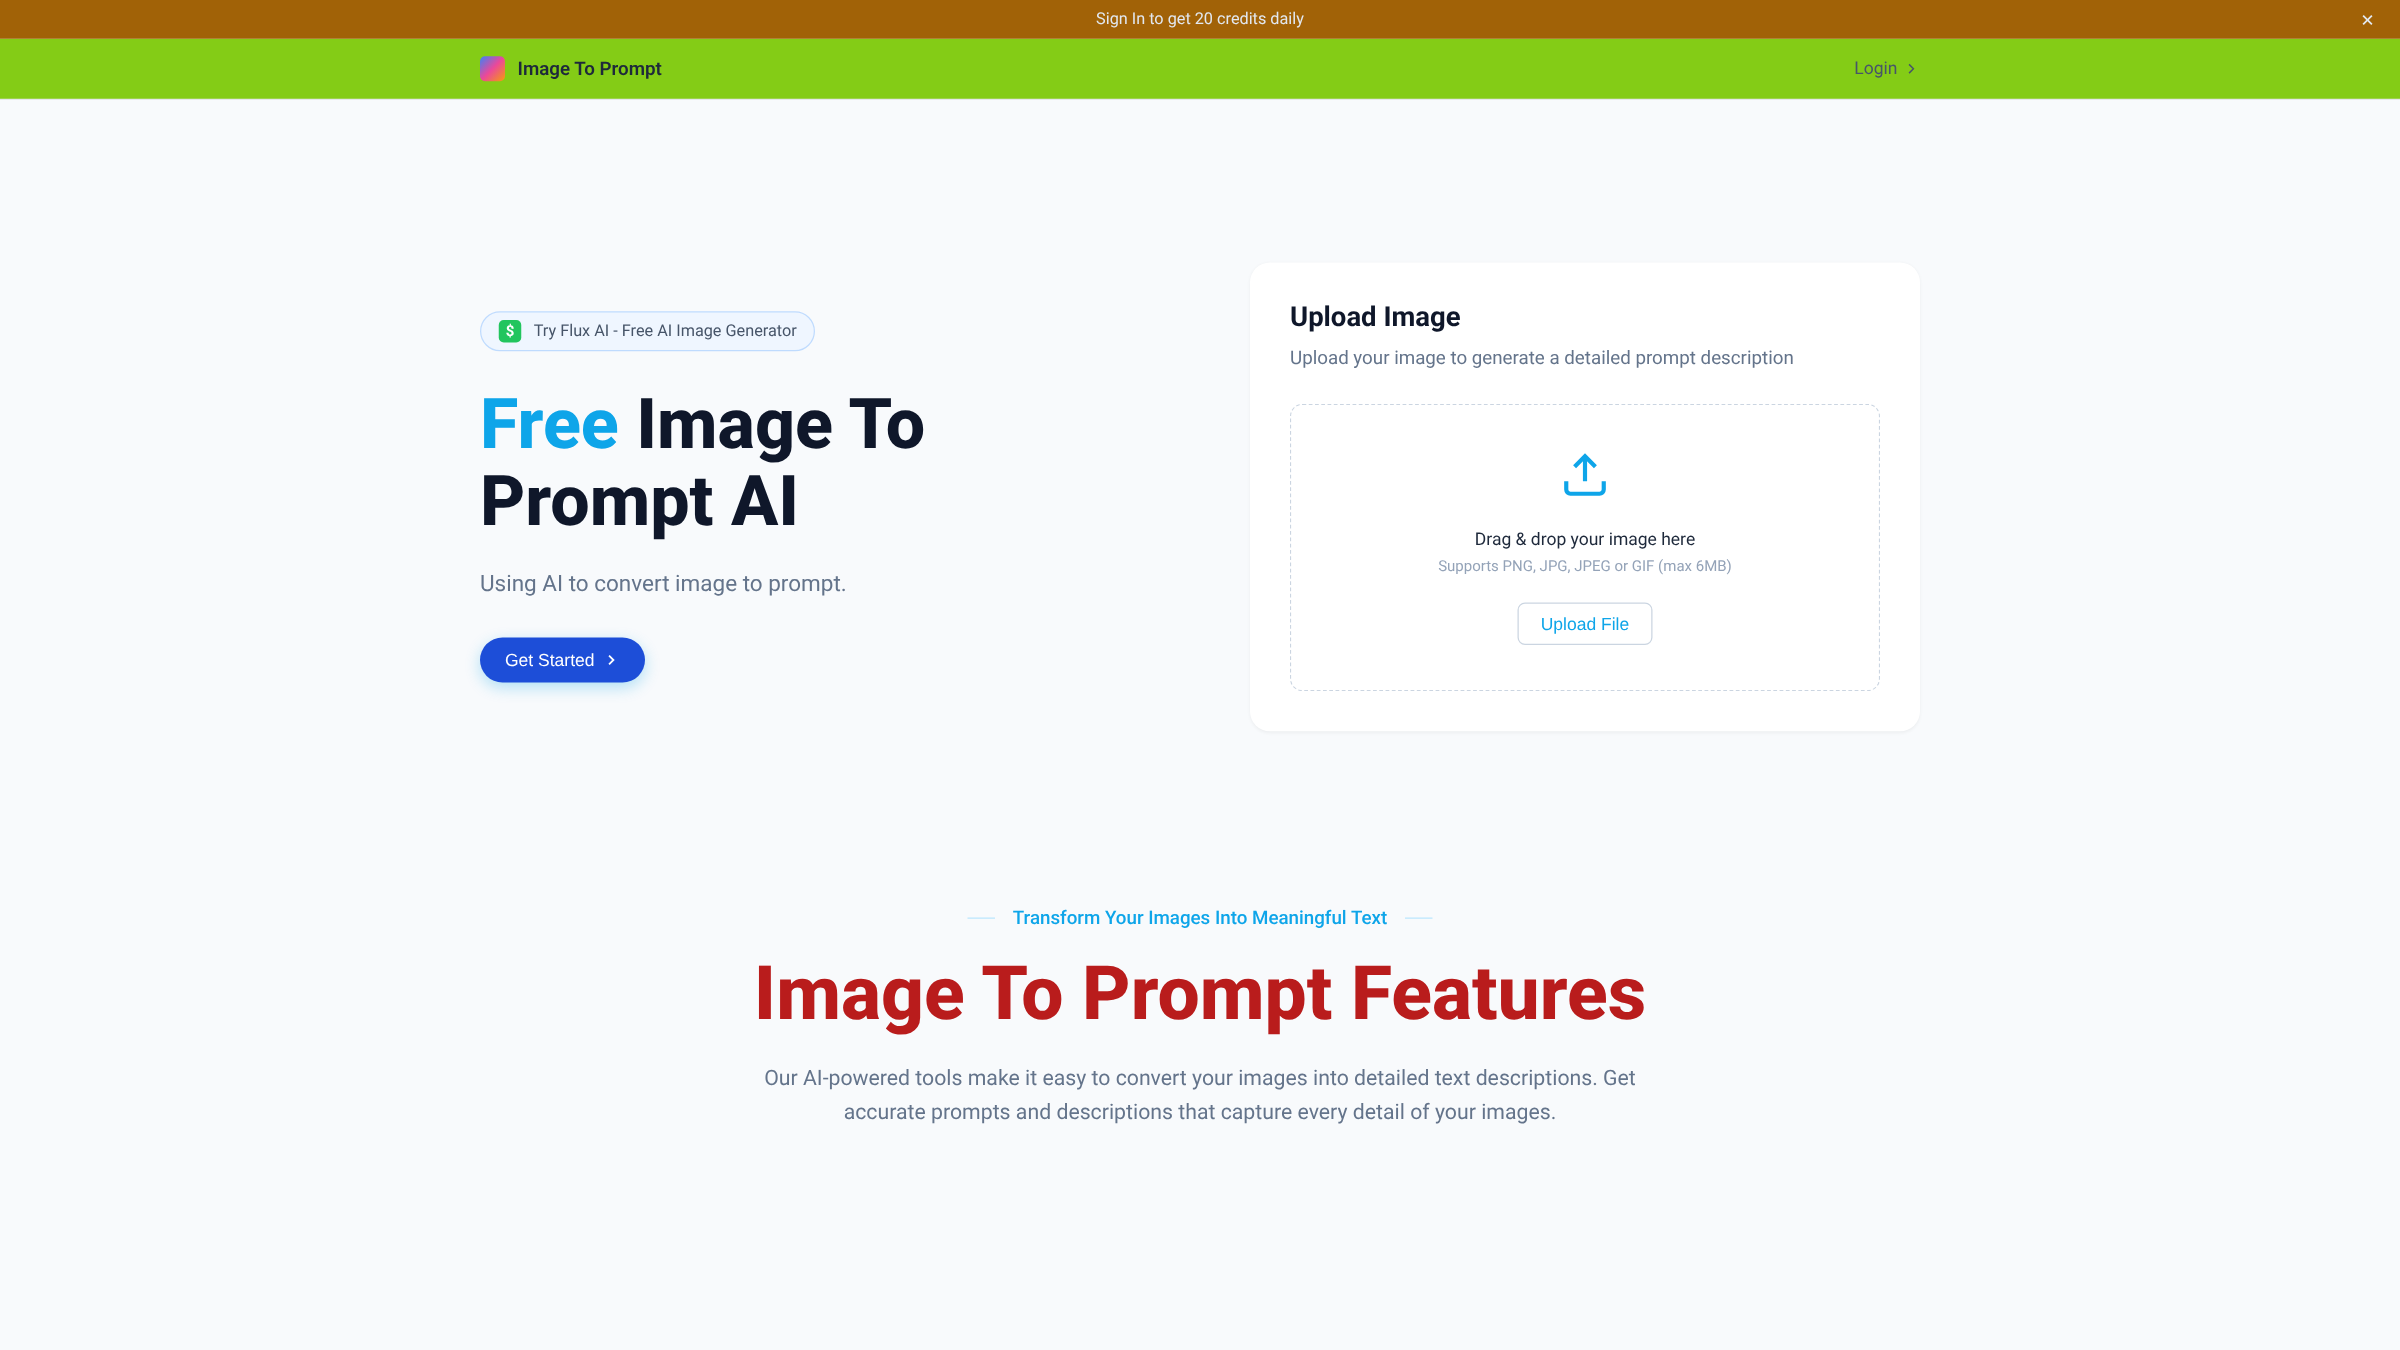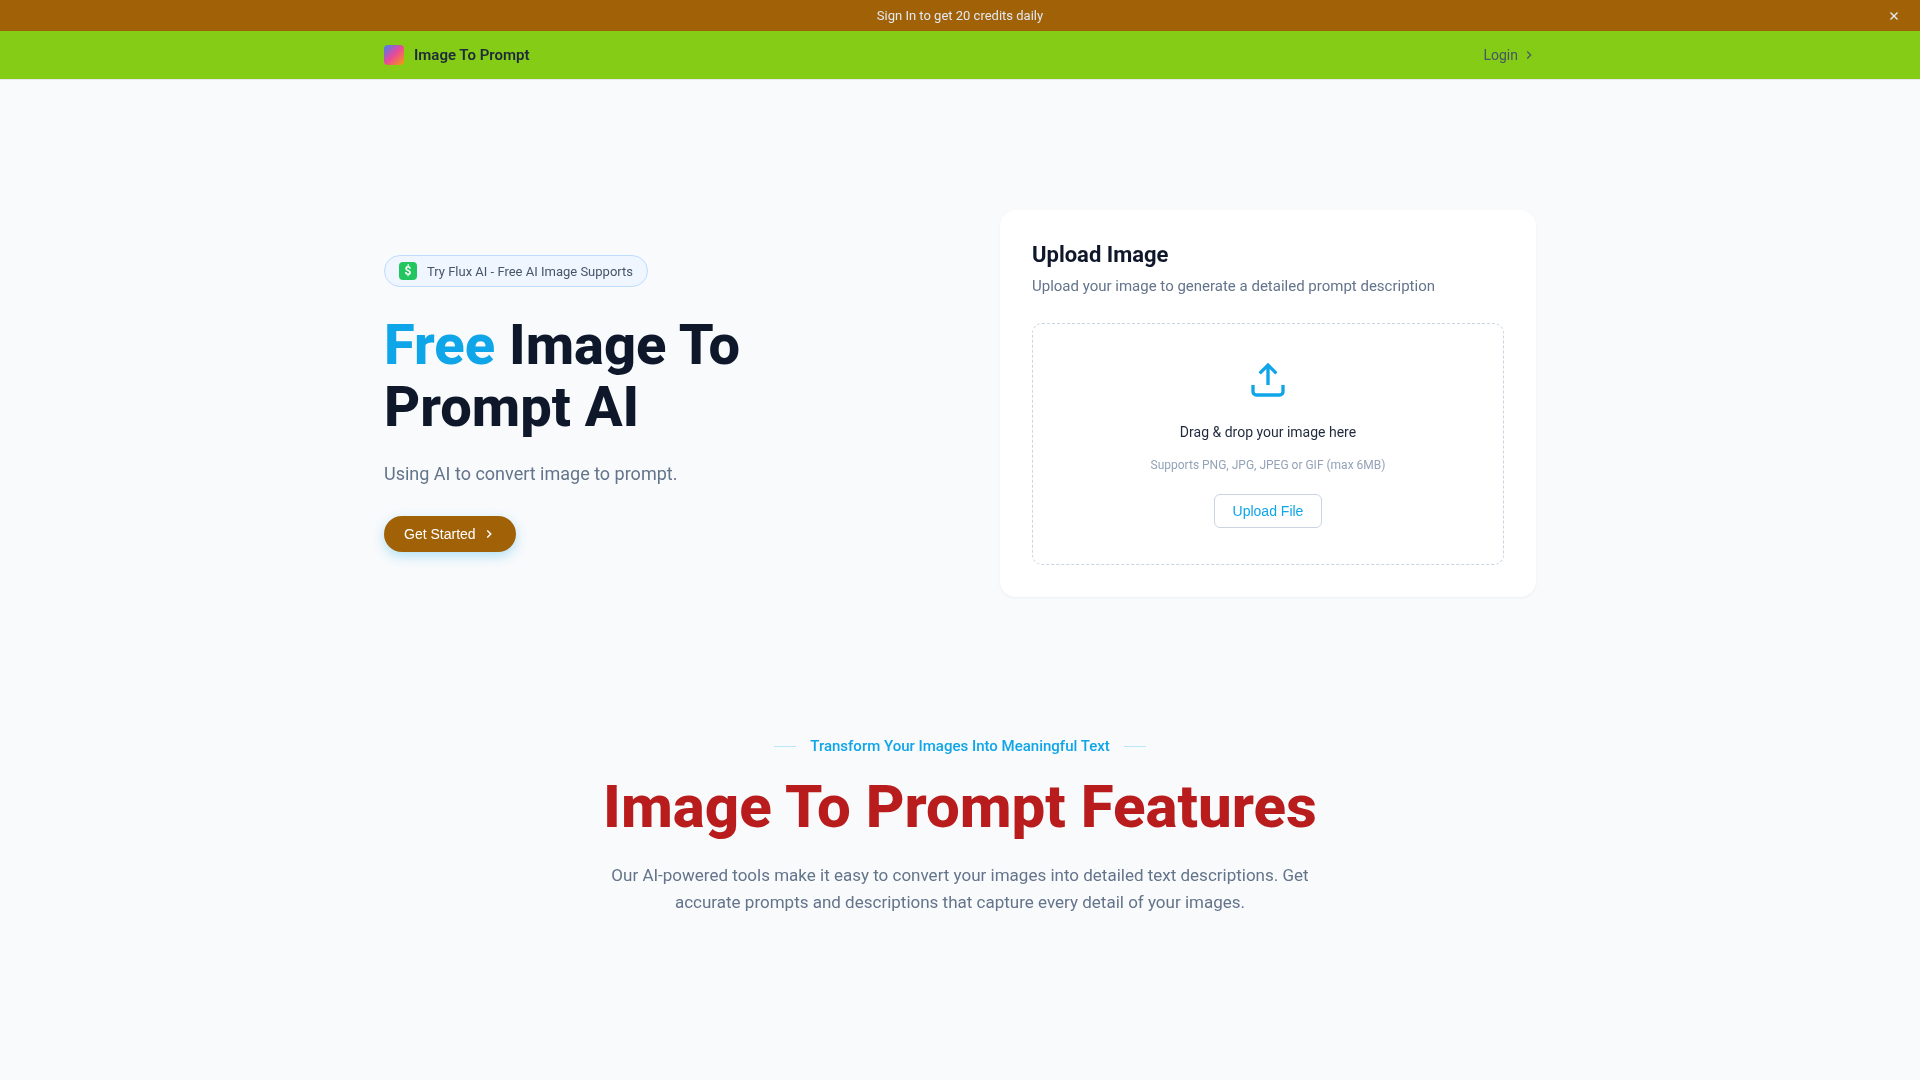--- a/index.html
+++ b/index.html
@@ -141,21 +141,21 @@
     .hero-subtitle {
       font-size: 18px;
       color: #64748b;
       margin-bottom: 32px;
     }
     
     .cta-button {
       display: inline-flex;
       align-items: center;
       gap: 6px;
-      background-color: #a16207;
+      background-color: #1d4ed8;
       color: white;
       border: none;
       border-radius: 999px;
       padding: 10px 20px;
       font-size: 14px;
       font-weight: 500;
       cursor: pointer;
       box-shadow: 0 4px 12px rgba(14, 165, 233, 0.3);
       justify-content: center;
     }
@@ -194,21 +194,21 @@
     
     .upload-icon {
       width: 40px;
       height: 40px;
       margin: 0 auto 20px;
     }
     
     .dropzone-text {
       font-size: 14px;
       color: #1e293b;
-      margin-bottom: 18px;
+      margin-bottom: 6px;
     }
     
     .dropzone-hint {
       font-size: 12px;
       color: #94a3b8;
       margin-bottom: 22px;
     }
     
     .select-file-btn {
       border: 1px solid #cbd5e1;
@@ -288,21 +288,21 @@
         <polyline points="9 18 15 12 9 6"></polyline>
       </svg>
     </div>
   </div>
 </header>
 
 <section class="hero-section">
   <div class="hero-left">
     <div class="pill-badge">
       <span class="pill-icon">$</span>
-      <span>Try Flux AI - Free AI Image Supports</span>
+      <span>Try Flux AI - Free AI Image Generator</span>
     </div>
     <h1 class="hero-title">
       <span class="hero-title-accent">Free</span><span> Image To Prompt AI</span>
     </h1>
     <p class="hero-subtitle">Using AI to convert image to prompt.</p>
     <button class="cta-button">
       <span>Get Started</span>
       <svg class="cta-chevron" viewBox="0 0 24 24" fill="none" stroke="currentColor" stroke-width="2.5">
         <polyline points="9 18 15 12 9 6"></polyline>
       </svg>

